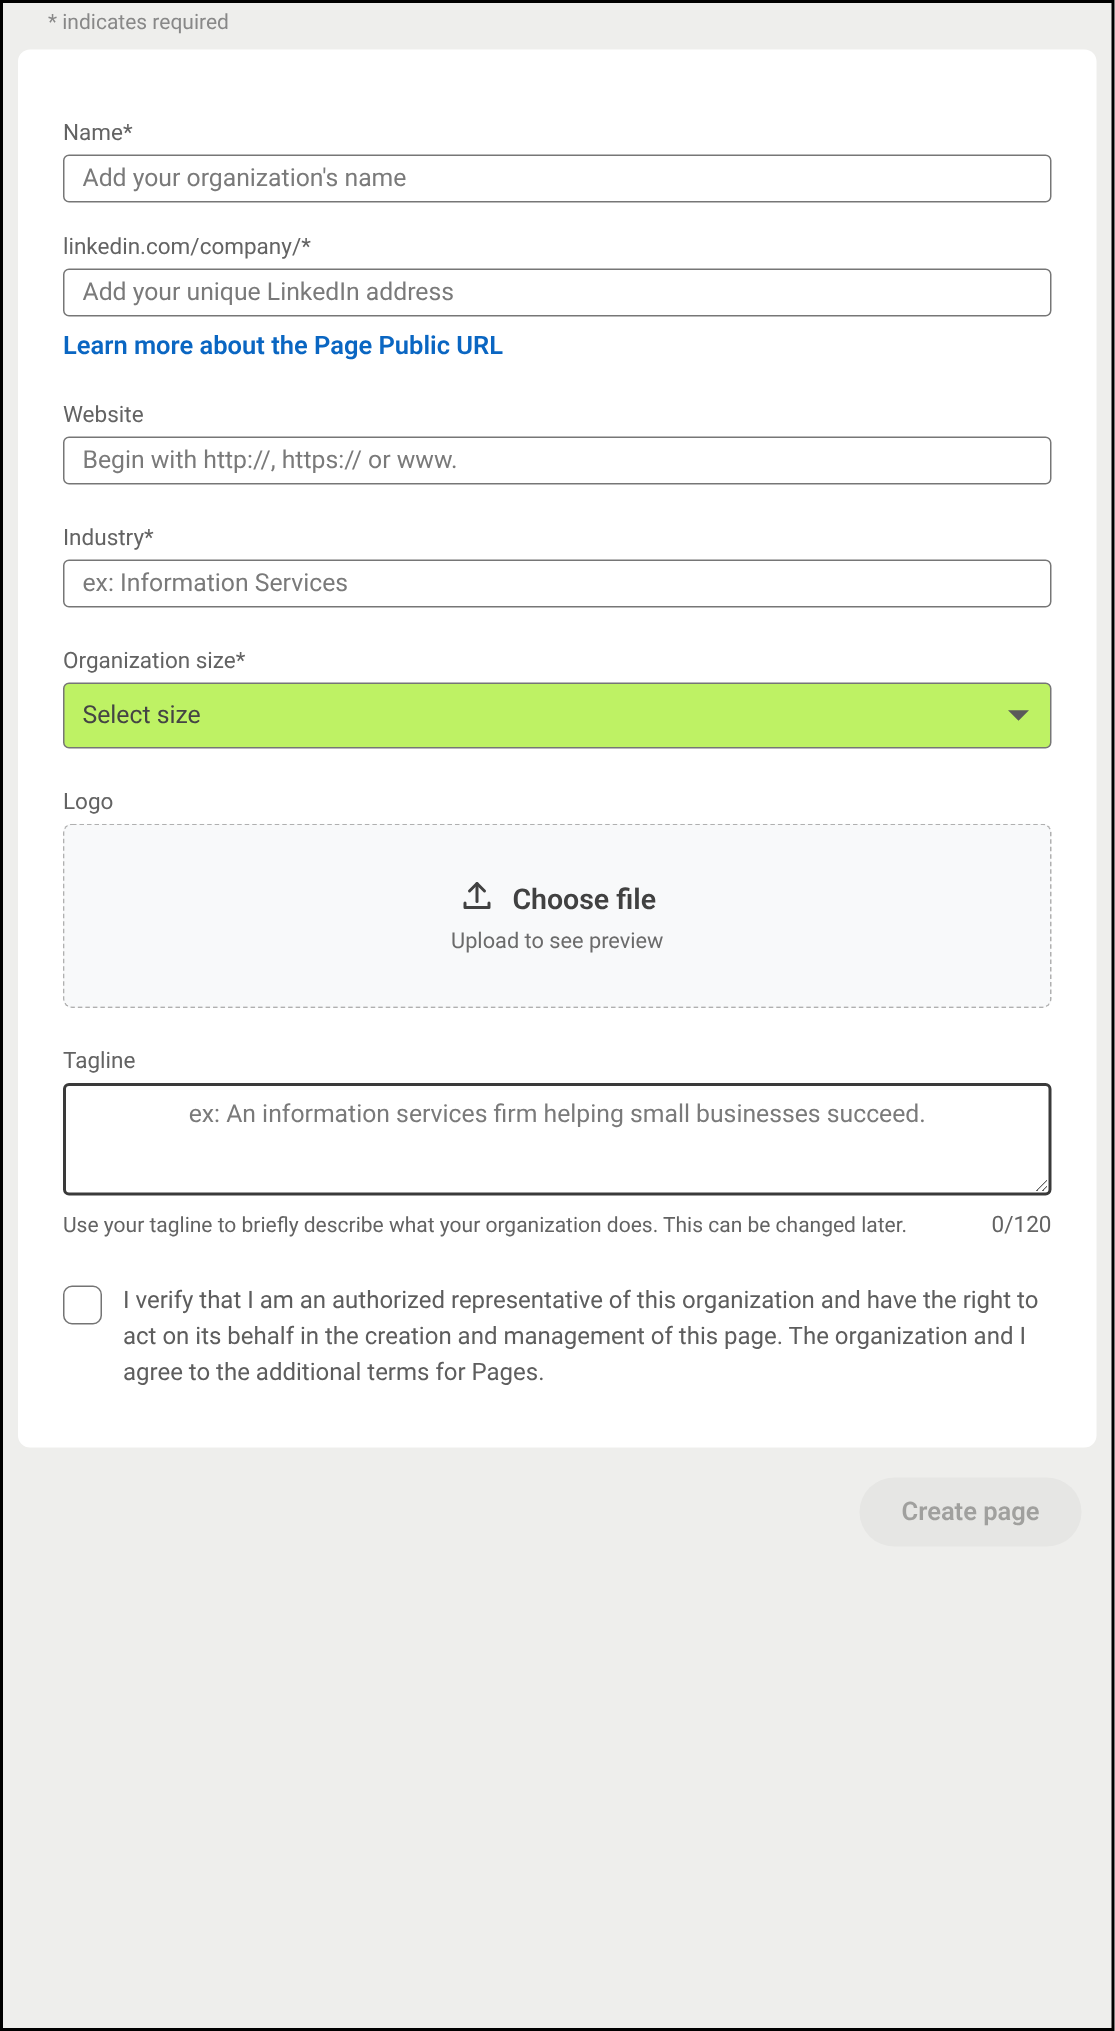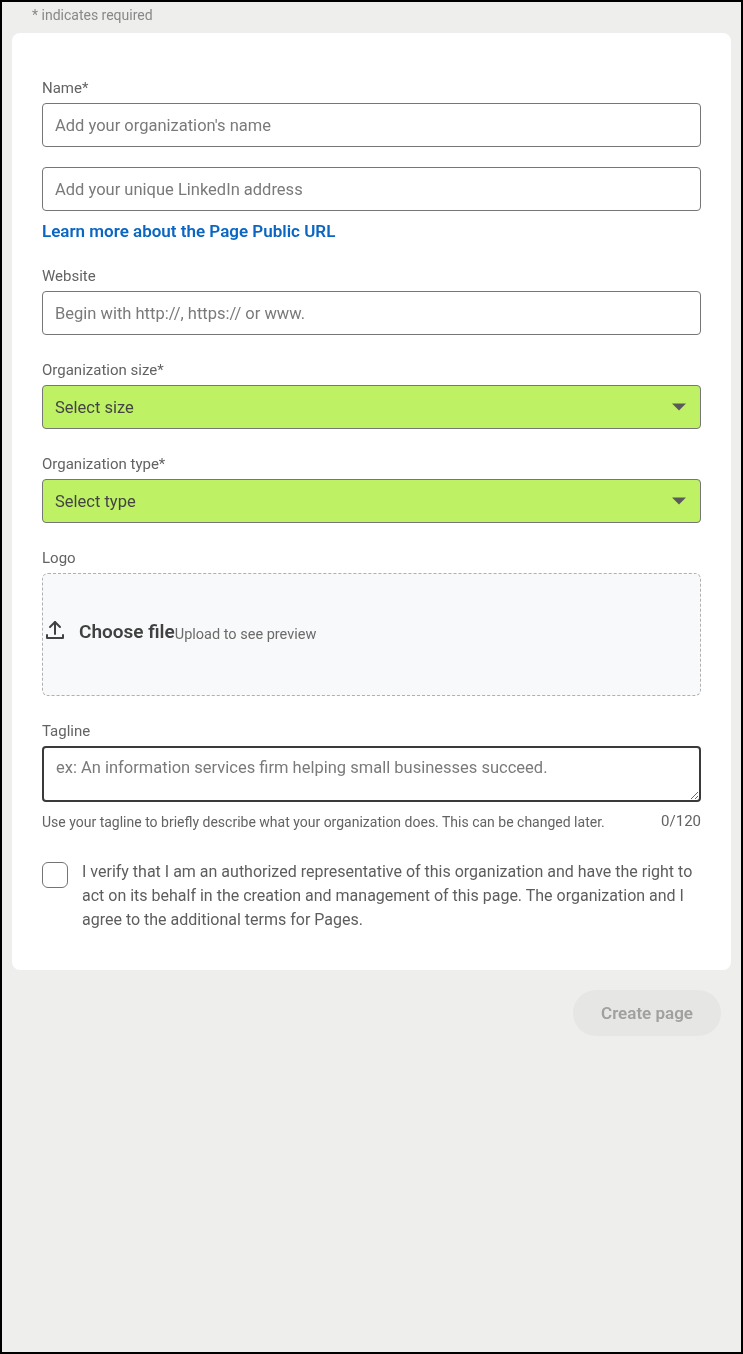--- a/index.html
+++ b/index.html
@@ -29,21 +29,21 @@
       margin-bottom: 20px;
     }
     .form-label {
       display: block;
       color: #636363;
       font-size: 15px;
       margin-bottom: 6px;
     }
     .text-input {
       width: 100%;
-      height: 44px;
+      height: 32px;
       border: 1px solid #767676;
       border-radius: 4px;
       padding: 0 12px;
       font-size: 16.5px;
       color: #8b5cf6;
       font-family: inherit;
     }
     .text-input::placeholder {
       color: #7a7a7a;
     }
@@ -86,21 +86,23 @@
       transform: translateY(-50%);
       pointer-events: none;
       color: #5a5a5a;
     }
     .upload-box {
       border: 1px dashed #b0b0b0;
       border-radius: 6px;
       background: #f8f9fa;
       height: 123px;
       display: flex;
+      flex-direction: column;
       align-items: center;
+      justify-content: center;
       cursor: pointer;
     }
     .upload-row {
       display: flex;
       align-items: center;
       gap: 12px;
       margin-bottom: 6px;
     }
     .upload-label {
       font-size: 19px;
@@ -111,28 +113,29 @@
       font-size: 14.5px;
       color: #6b6b6b;
     }
     .logo-hint {
       font-size: 15px;
       color: #636363;
       margin-top: 6px;
     }
     .textarea-input {
       width: 100%;
-      height: 56px;
+      height: 75px;
       border: 2px solid #3a3a3a;
       border-radius: 4px;
       padding: 10px 12px;
       font-size: 16.5px;
       color: #b91c1c;
       font-family: inherit;
       resize: both;
+      text-align: center;
     }
     .textarea-input::placeholder {
       color: #7a7a7a;
     }
     .tagline-row {
       display: flex;
       justify-content: space-between;
       align-items: flex-start;
       gap: 18px;
       margin-top: 6px;
@@ -195,57 +198,49 @@
   <div class="required-note">*  indicates required</div>
 
   <div class="card">
 
     <div class="form-group">
       <label class="form-label">Name*</label>
       <input class="text-input" type="text" placeholder="Add your organization's name" style="">
     </div>
 
     <div class="form-group">
+      <label class="form-label">linkedin.com/company/*</label>
       <input class="text-input" type="text" placeholder="Add your unique LinkedIn address" style="">
       <a href="#" class="link">Learn more about the Page Public URL</a>
     </div>
 
     <div class="form-group" style="margin-top:26px;">
       <label class="form-label">Website</label>
       <input class="text-input" type="text" placeholder="Begin with http://, https:// or www." style="">
     </div>
 
+    <div class="form-group" style="margin-top:26px;">
+      <label class="form-label">Industry*</label>
+      <input class="text-input" type="text" placeholder="ex: Information Services" style="">
+    </div>
 
     <div class="form-group" style="margin-top:26px;">
       <label class="form-label">Organization size*</label>
       <div class="select-wrap">
         <select class="select-input">
           <option>Select size</option>
         </select>
         <span class="caret">
           <svg width="16" height="10" viewBox="0 0 16 10">
               <path d="M1 1 L8 8 L15 1 Z" fill="#5a5a5a"></path>
             </svg>
         </span>
       </div>
     </div>
 
-    <div class="form-group" style="margin-top:26px;">
-      <label class="form-label">Organization type*</label>
-      <div class="select-wrap">
-        <select class="select-input">
-          <option>Select type</option>
-        </select>
-        <span class="caret">
-          <svg width="16" height="10" viewBox="0 0 16 10">
-              <path d="M1 1 L8 8 L15 1 Z" fill="#5a5a5a"></path>
-            </svg>
-        </span>
-      </div>
-    </div>
 
     <div class="form-group" style="margin-top:26px;">
       <label class="form-label">Logo</label>
       <div class="upload-box">
         <div class="upload-row">
           <span>
             <svg width="24" height="24" viewBox="0 0 24 24" fill="none" stroke="#414141" stroke-width="2" stroke-linecap="round" stroke-linejoin="round">
               <path d="M12 16 V4"></path>
               <path d="M7 9 L12 4 L17 9"></path>
               <path d="M4 17 V20 H20 V17"></path>

